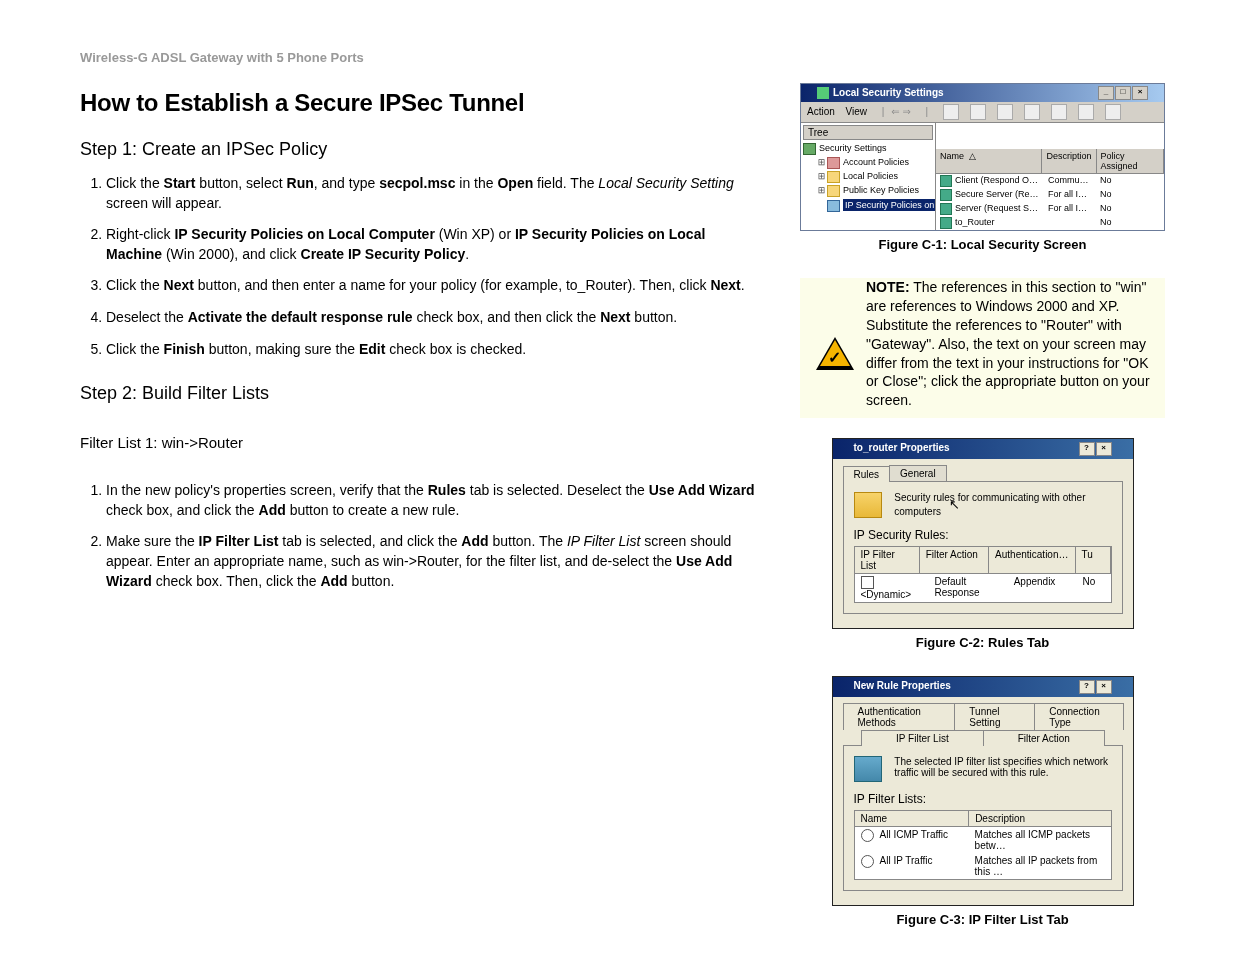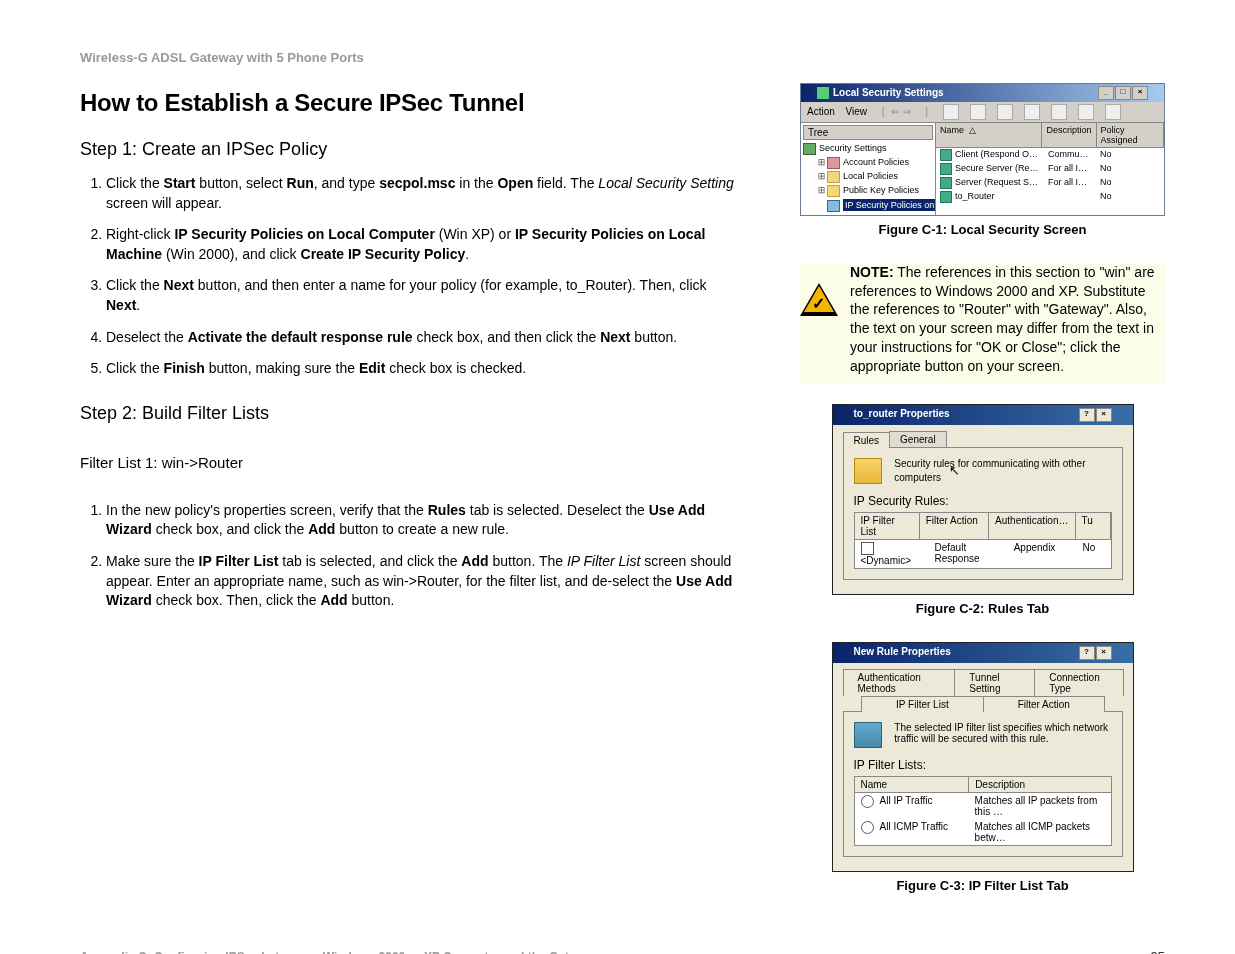--- a/index.html
+++ b/index.html
@@ -16,21 +16,21 @@
       box-sizing: border-box;
     }
     .product-name {
       color: #999;
       font-size: 13px;
       font-weight: bold;
       margin-bottom: 18px;
     }
     .layout {
       display: flex;
-      gap: 60px;
+      gap: 40px;
     }
     .left-col { flex: 1; min-width: 0; }
     .right-col { width: 365px; flex-shrink: 0; }
     h1.section-title {
       font-family: "Arial Black", Arial, sans-serif;
       font-weight: 900;
       font-size: 24px;
       margin: 6px 0 18px 0;
       letter-spacing: -0.3px;
     }
@@ -147,39 +147,41 @@
     .book-ico { background: #d99; border: 1px solid #a55; }
     .key-ico { background: #8bd; border: 1px solid #369; }
     .sec-ico { background: #6a6; border: 1px solid #363; }
     .expander { display:inline-block; width:9px; text-align:center; color:#555; margin-right:1px;}
     .list-pane { flex: 1; overflow: hidden; }
     .list-header {
       display: flex;
       background: #d4d0c8;
       border-bottom: 1px solid #888;
       font-size: 9px;
+      margin-top: 26px;
     }
     .list-header > div { padding: 2px 4px; border-right: 1px solid #888; }
     .lh-name { width: 100px; }
     .lh-desc { flex: 1; }
     .lh-pol { width: 60px; }
     .list-row { display: flex; font-size: 9px; padding: 1px 0; }
     .list-row > div { padding: 0 4px; overflow: hidden; white-space: nowrap; text-overflow: ellipsis; }
     .lr-name { width: 100px; }
     .lr-desc { flex: 1; }
     .lr-pol { width: 60px; }
     .pol-ico { display:inline-block; width:10px; height:10px; background:#4a8; border:1px solid #275; margin-right:3px; vertical-align:middle; }
     
     .note-box {
       display: flex;
       gap: 12px;
       background: #fcfde9;
       font-size: 14px;
       line-height: 1.35;
-      padding: 0 4px 8px 0;
+      padding: 0 4px 8px 16px;
+      align-items: center;
     }
     .warn-icon {
       flex-shrink: 0;
       width: 38px; height: 34px;
       margin-top: 20px;
     }
     .warn-tri {
       width: 0; height: 0;
       border-left: 19px solid transparent;
       border-right: 19px solid transparent;
@@ -471,26 +473,26 @@
                 <span class="dlg-icon filt-ico"></span>
                 <span class="inline-text">The selected IP filter list specifies which network traffic will be secured with this rule.</span>
               </div>
               <div class="field-label">IP Filter Lists:</div>
               <div class="white-panel">
                 <div class="wp-header">
                   <div class="wpc1">Name</div>
                   <div class="wpc2" style="border-right:none;">Description</div>
                 </div>
                 <div class="wp-row">
+                  <div class="wpc1"><span class="radio"></span><span>All ICMP Traffic</span></div>
+                  <div class="wpc2">Matches all ICMP packets betw…</div>
+                </div>
+                <div class="wp-row">
                   <div class="wpc1"><span class="radio"></span><span>All IP Traffic</span></div>
                   <div class="wpc2">Matches all IP packets from this …</div>
-                </div>
-                <div class="wp-row">
-                  <div class="wpc1"><span class="radio"></span><span>All ICMP Traffic</span></div>
-                  <div class="wpc2">Matches all ICMP packets betw…</div>
                 </div>
               </div>
             </div>
           </div>
         </div>
         <div class="figure-caption">Figure C-3: IP Filter List Tab</div>
       </div>
 
     </div>
   </div>

